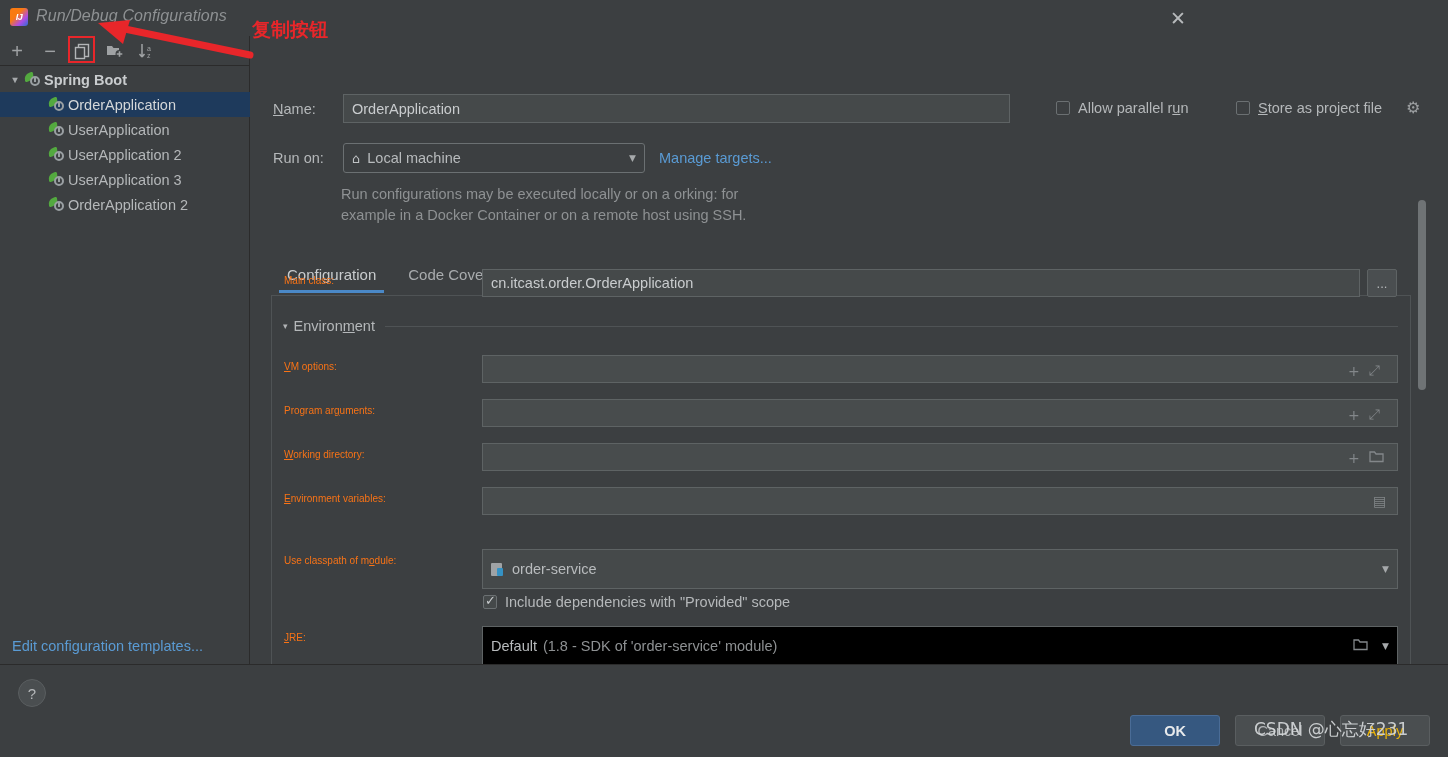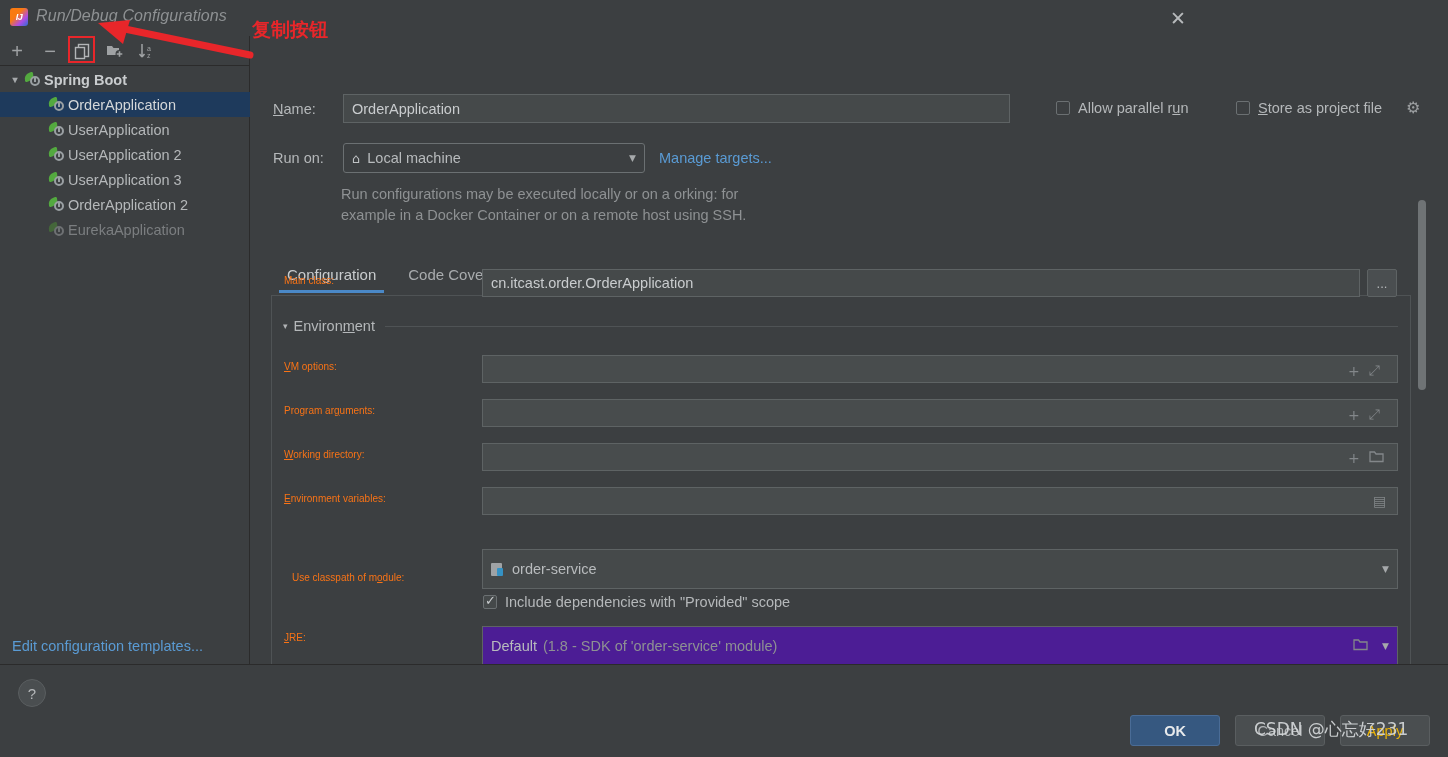--- a/index.html
+++ b/index.html
@@ -213,21 +213,21 @@
     font-family: "DejaVu Sans", sans-serif;
   }
   .env-header .etitle { color: #b5b8ba; font-size: 14.5px; white-space: nowrap; }
   .env-header .eline { flex: 1; height: 1px; background: #4f5355; margin-left: 10px; }
 
   .combo-box {
     position: absolute; background: #45494a; border: 1px solid #5e6364;
     height: 40px; display: flex; align-items: center; padding: 0 8px;
     cursor: pointer;
   }
-  .combo-box.disabled { background: #4c1d95; }
+  .combo-box.disabled { background: #000000; }
   .module-icon {
     width: 14px; height: 13px; margin-right: 7px; position: relative; flex: 0 0 auto;
   }
   .module-icon::before {
     content: ""; position: absolute; left: 0; top: 0; width: 11px; height: 13px;
     background: #9fa3a6; border-radius: 1px;
   }
   .module-icon::after {
     content: ""; position: absolute; left: 6px; top: 5px; width: 6px; height: 8px;
     background: #3592c4; border-radius: 1px;
@@ -353,27 +353,20 @@
             <i class="gear"></i>
           </span>
         <span>UserApplication 3</span>
       </div>
       <div class="tree-row child">
         <span class="sb-icon">
             <i class="leaf"></i>
             <i class="gear"></i>
           </span>
         <span>OrderApplication 2</span>
-      </div>
-      <div class="tree-row child disabled">
-        <span class="sb-icon">
-            <i class="leaf"></i>
-            <i class="gear"></i>
-          </span>
-        <span>EurekaApplication</span>
       </div>
     </div>
 
     <div class="edit-templates">Edit configuration templates...</div>
   </div>
 
   <div class="right-panel">
 
     <div class="field-label name-label"><span class="mn">N</span>ame:</div>
     <input class="name-input" value="OrderApplication" style="">
@@ -448,21 +441,21 @@
         </svg>
       </span>
     </div>
 
     <div class="row-label" style="left:284px; top:493px;"><span class="mn">E</span>nvironment variables:</div>
     <input class="txtinput empty" style="left: 482px; top: 487px; width: 916px;" value="">
     <div class="inline-icons" style="left:1373px; top:493px;">
       <span>▤</span>
     </div>
 
-    <div class="row-label" style="left:292px; top:555px;margin-top:17px;">Use classpath of m<span class="mn">o</span>dule:</div>
+    <div class="row-label" style="left:284px; top:555px;">Use classpath of m<span class="mn">o</span>dule:</div>
     <div class="combo-box" style="left:482px; top:549px; width:916px;">
       <span class="module-icon"></span>
       <span class="combo-val">order-service</span>
       <span class="combo-arrow">▼</span>
     </div>
 
     <div class="cb-row" style="left:483px; top:594px;">
       <span class="cbox checked"></span>
       <span class="field-label">Include dependencies with "Provided" scope</span>
     </div>

